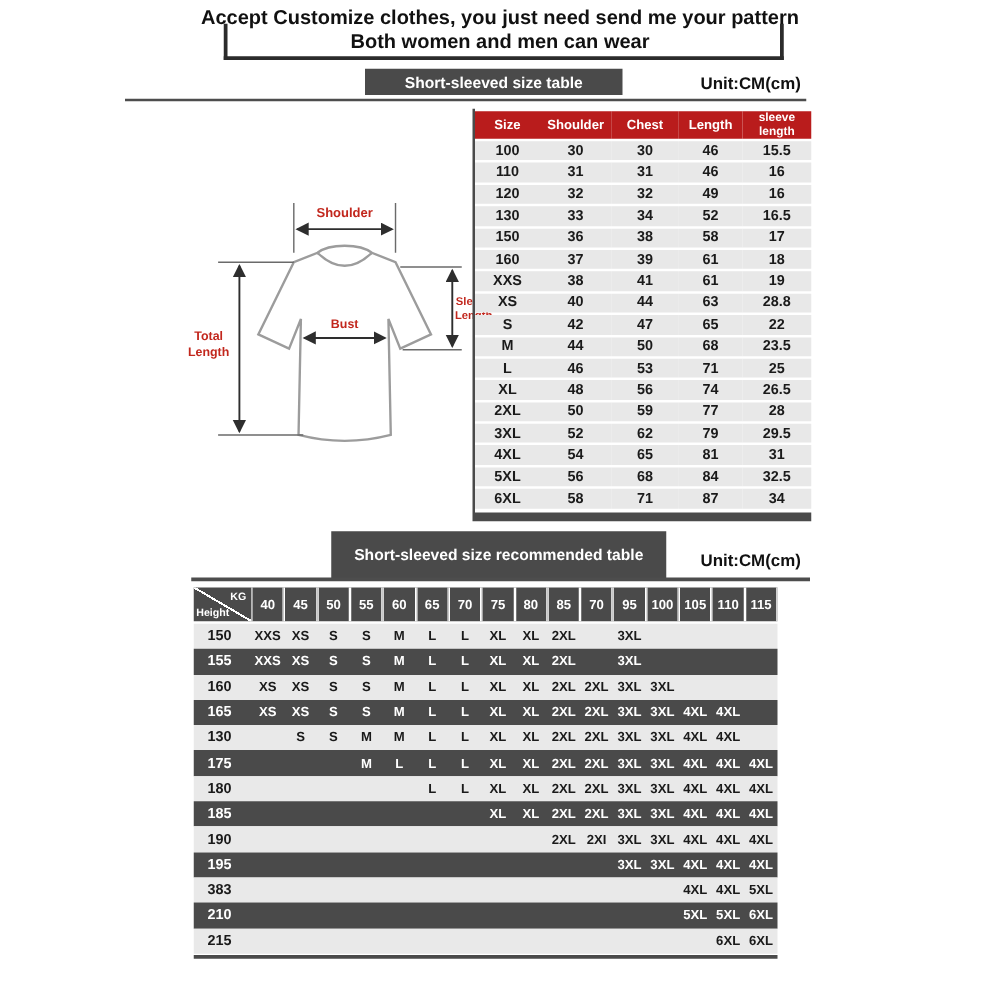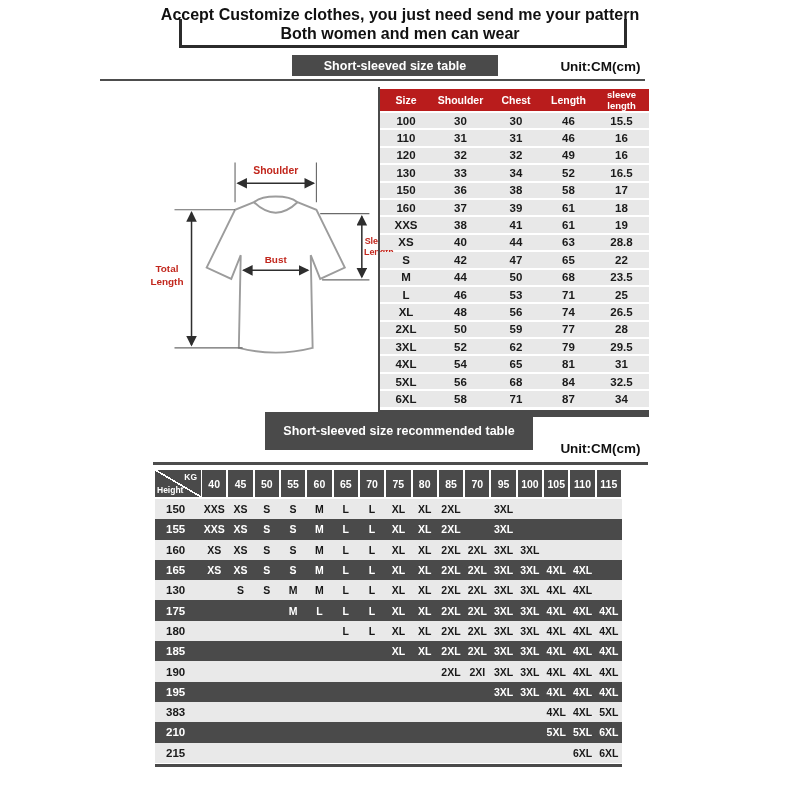--- a/index.html
+++ b/index.html
@@ -10,21 +10,21 @@
   
   .top-bracket { position:absolute; left:179px; top:19px; width:448px; height:29px;
      border-left:3px solid #2b2b2b; border-right:3px solid #2b2b2b; border-bottom:3px solid #2b2b2b; }
   .top-header { position:absolute; left:120px; top:5px; width:560px; text-align:center;
      font-size:16px; font-weight:bold; line-height:19px; color:#111; }
 
   
   .banner { position:absolute; background:#4a4a4a; color:#fff; font-weight:bold;
      display:flex; align-items:center; justify-content:center; font-size:12.5px;text-align:right; }
   .banner1 { left:292px; top:55px; width:206px; height:21px; }
-  .banner2 { left:265px; top:412px; width:268px; height:38px; }
+  .banner2 { left:265px; top:425px; width:268px; height:38px; }
   .unit { position:absolute; width:95px; text-align:center; font-weight:bold; font-size:13.5px; color:#111; }
   .unit1 { left:553px; top:59px; }
   .unit2 { left:553px; top:441px; }
   .rule { position:absolute; background:#4d4d4d; }
   .rule1 { left:100px; top:79px; width:545px; height:2px; }
   .rule2 { left:153px; top:462px; width:495px; height:3px; }
 
   
   .diagram { position:absolute; left:148px; top:158px; width:246px; height:202px; }
   .shirt { fill:none; stroke:#9c9c9c; stroke-width:2; }

